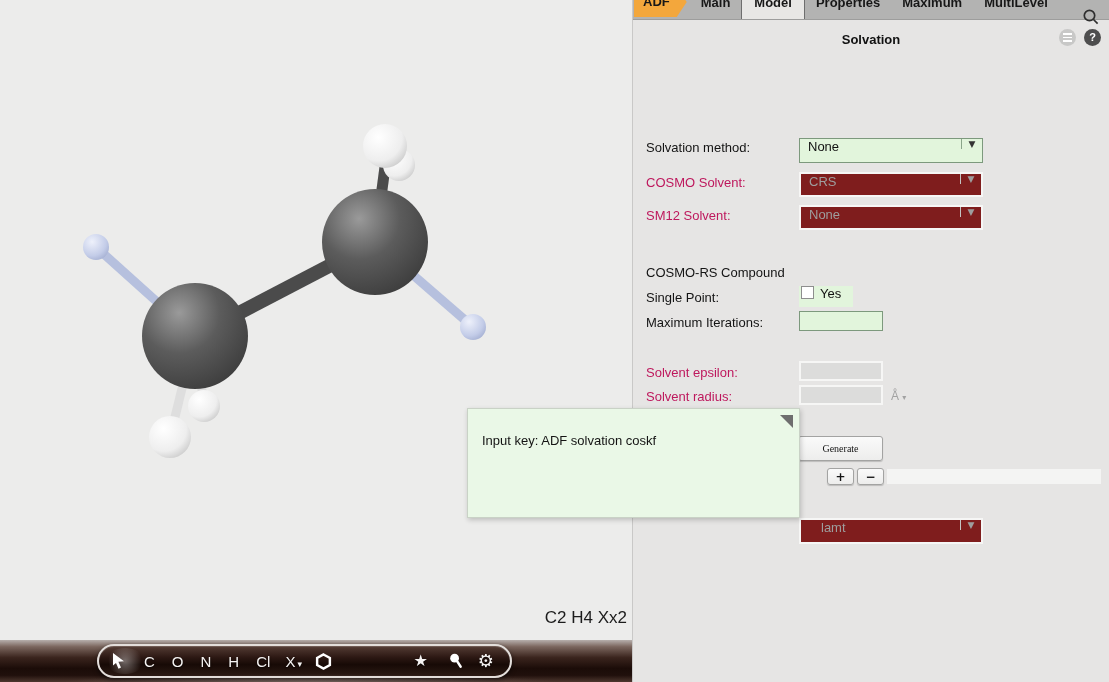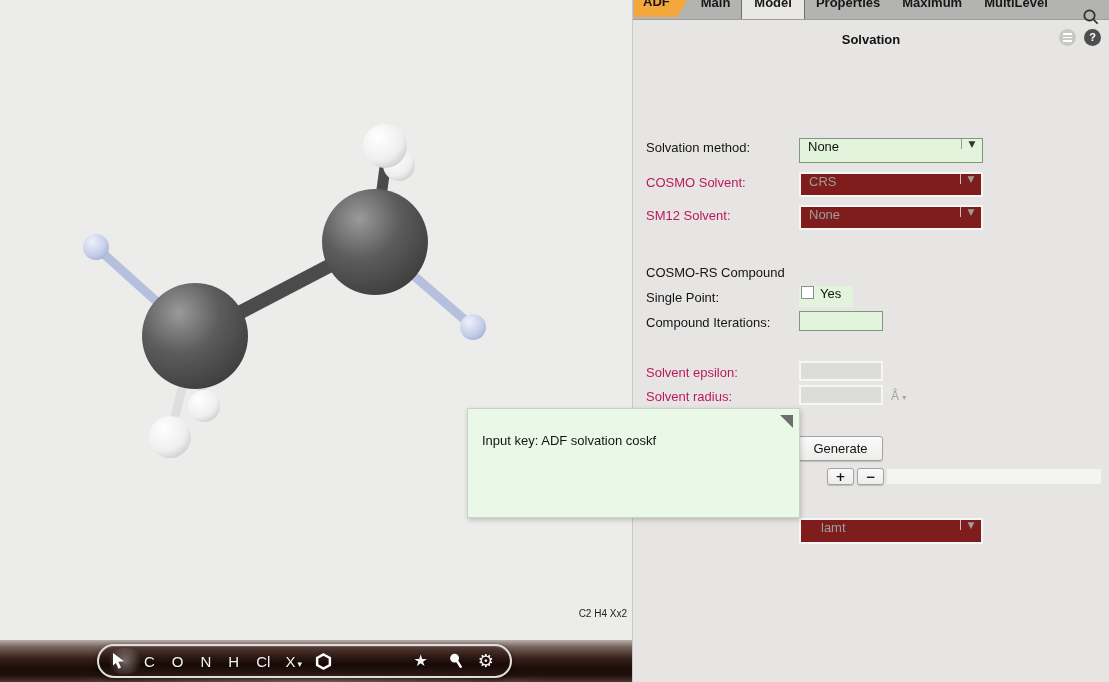--- a/index.html
+++ b/index.html
@@ -3,21 +3,21 @@
 <meta charset="utf-8">
 <style>
   * { margin:0; padding:0; box-sizing:border-box; }
   html,body { width:1109px; height:682px; overflow:hidden;
     font-family:"Liberation Sans","DejaVu Sans",sans-serif; }
   body { position:relative; background:#ececeb; }
 
   
   .viewer { position:absolute; left:0; top:0; width:632px; height:682px; background:#ececeb; }
   .viewer-canvas { position:absolute; left:0; top:0; width:632px; height:640px; }
-  .formula { position:absolute; right:5px; top:608px; font-size:10px; color:#1c1c1c; }
+  .formula { position:absolute; right:5px; top:608px; font-size:17px; color:#1c1c1c; }
 
   .bottom-bar { position:absolute; left:0; top:640px; width:632px; height:42px;
     background:linear-gradient(180deg,#b7afac 0%,#7b665e 16%,#3a241d 42%,#1b0c08 68%,#20100c 84%,#4d362e 100%); }
   .bottom-bar::after { content:""; position:absolute; left:60px; bottom:0; width:500px; height:8px;
     background:radial-gradient(ellipse at 50% 100%, rgba(215,205,200,0.30), transparent 70%); }
   .pill { position:absolute; left:97px; top:4px; width:415px; height:34px; border-radius:17px;
     border:2px solid #e3dedb;
     background:linear-gradient(180deg,#553d35 0%,#2c1813 38%,#170a06 62%,#2b1a14 100%);
     box-shadow:0 2px 5px rgba(0,0,0,0.55), inset 0 1px 1px rgba(255,255,255,0.18);
     display:flex; align-items:center; }
@@ -73,23 +73,23 @@
   .green-patch span { font-size:13px; color:#111; }
 
   .tf { position:absolute; left:166px; width:84px; height:20px; font-size:13px; padding:0 4px;
     font-family:"Liberation Sans",sans-serif; }
   .tf-green { background:#e2f5dc; border:1px solid #7d997d; color:#111; }
   .tf-dis { background:#dcdcdb; border:2px solid #f6f6f5; color:#9e9e9e; }
 
   .unit { position:absolute; left:258px; font-size:12px; color:#a2a2a2; }
   .unit .sm { font-family:"DejaVu Sans",sans-serif; font-size:8px; }
 
-  .btn { position:absolute; font-size:13px; color:#141414; text-align:center;
+  .btn { position:absolute; font-size:10px; color:#141414; text-align:center;
     background:linear-gradient(180deg,#fafafa,#ededec); border:1px solid #a3a3a2; border-radius:3px;
-    box-shadow:0 1px 1px rgba(0,0,0,0.18); font-family:Liberation Sans, sans-serif; }
+    box-shadow:0 1px 1px rgba(0,0,0,0.18); font-family:Liberation Serif, serif; }
   .btn-generate { left:165px; top:384px; width:85px; height:25px; line-height:23px; }
   .btn-pm { width:27px; height:17px; line-height:14px; top:416px; font-weight:bold; font-family:"DejaVu Sans",sans-serif; font-size:12px; }
   .btn-plus { left:194px; }
   .btn-minus { left:224px; }
   .list-strip { position:absolute; left:254px; right:8px; top:417px; height:15px; background:#f4f4f3; }
 
   
   .tooltip { position:absolute; left:467px; top:408px; width:333px; height:110px; z-index:50;
     background:#eaf8e7; border:1px solid #c9d2c6; box-shadow:1px 2px 5px rgba(0,0,0,0.20);
     padding:24px 14px 0 14px; font-size:13px; color:#141414; line-height:1.3; }
@@ -221,21 +221,21 @@
     </div>
 
     <span class="lbl" style="top:213px">COSMO-RS Compound</span>
 
     <span class="lbl" style="top:238px">Single Point:</span>
     <div class="green-patch" style="top:234px">
       <input type="checkbox" style="">
       <span>Yes</span>
     </div>
 
-    <span class="lbl" style="top:263px">Compound Iterations:</span>
+    <span class="lbl" style="top:263px">Maximum Iterations:</span>
     <input class="tf tf-green" style="top: 259px;" value="">
 
     <span class="lbl dis" style="top:313px">Solvent epsilon:</span>
     <input class="tf tf-dis" style="top: 309px;" disabled="" value="">
 
     <span class="lbl dis" style="top:337px">Solvent radius:</span>
     <input class="tf tf-dis" style="top: 333px;" disabled="" value="">
     <span class="unit" style="top:337px">
       <span>Å</span>
       <span class="sm">▾</span>

